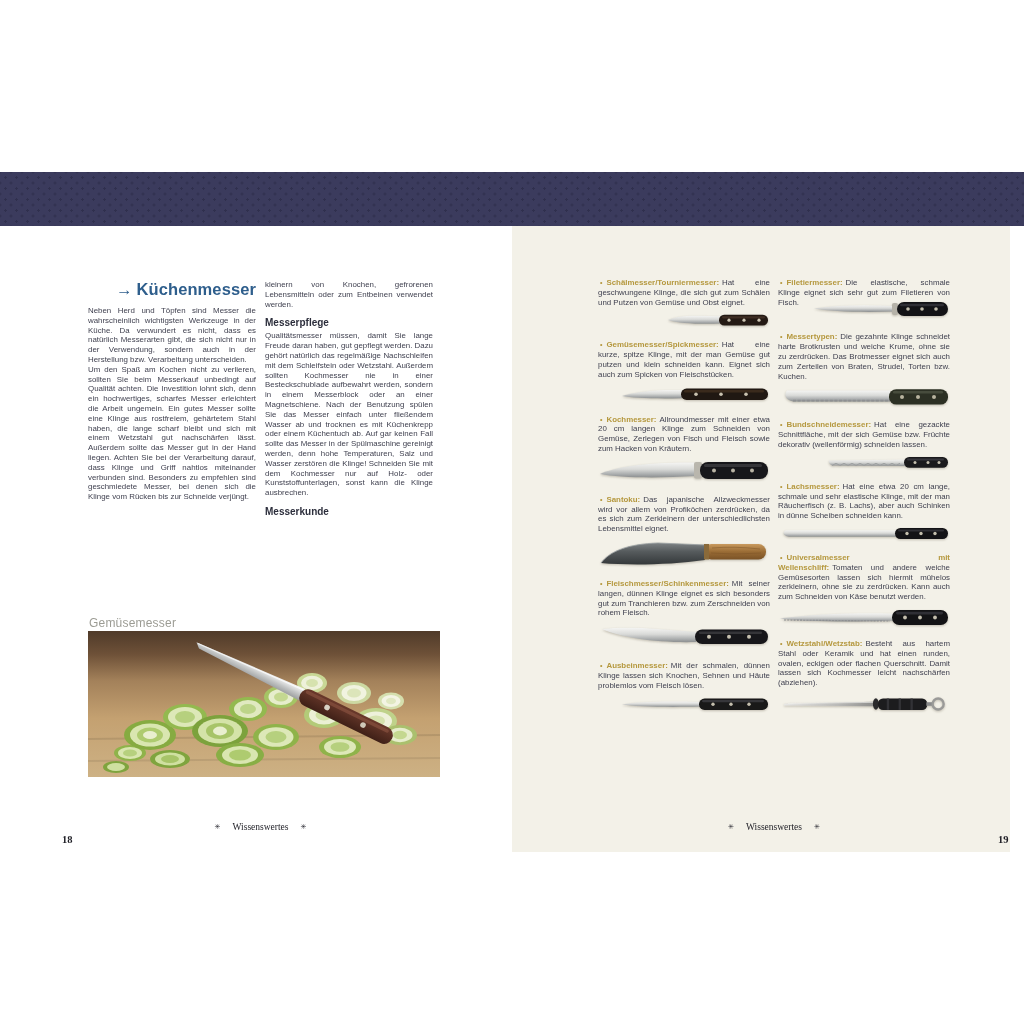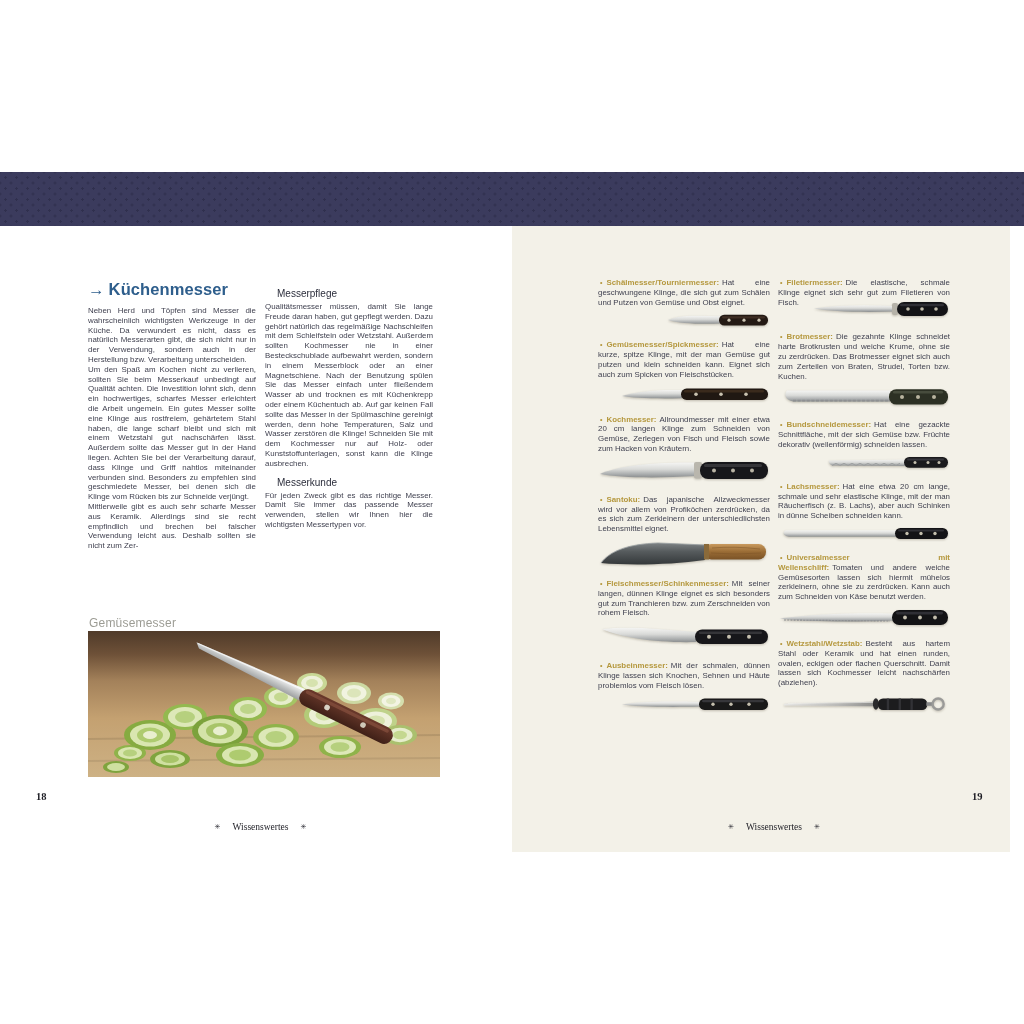--- a/index.html
+++ b/index.html
@@ -20,32 +20,32 @@
     background-position:0 0,5.5px 5.5px;
   }
   
   .page-left{position:absolute;left:0;top:226px;width:512px;height:626px;background:#ffffff;}
   .page-right{position:absolute;left:512px;top:226px;width:498px;height:626px;background:#f3f1e8;}
   
   .lp-cols{position:absolute;left:88px;top:54px;width:345px;display:flex;gap:9px;}
   .lp-col{width:168px;}
   .lp-title{
     color:#2e5e8c;font-size:16.5px;font-weight:700;letter-spacing:.1px;
-    margin:0 0 7px 0;white-space:nowrap;
+    margin:0 0 7px 0;white-space:nowrap;text-align:right;
   }
   .lp-title .arrow{margin-right:4px;font-weight:700;}
   .bodytext{
     font-size:7.9px;line-height:9.8px;color:#3e3f4e;
     text-align:justify;hyphens:auto;-webkit-hyphens:auto;
     margin:0;
   }
   .bodytext + .bodytext{margin-top:0;}
   .subhead{
-    font-size:10px;font-weight:400;color:#2c2e3c;
-    margin:8px 0 3px 12px;
+    font-size:10px;font-weight:700;color:#2c2e3c;
+    margin:8px 0 3px 0;
   }
   .photo-caption{
     position:absolute;left:89px;top:390px;
     font-size:12px;color:#9c9c94;letter-spacing:.2px;
   }
   .photo{
     position:absolute;left:88px;top:405px;width:352px;height:146px;overflow:hidden;
   }
   
   .rp-cols{position:absolute;left:86px;top:52px;width:352px;display:flex;gap:8px;}
@@ -63,23 +63,23 @@
   .pullup{margin-top:-9px;}
   
   .footer{
     position:absolute;top:594px;height:14px;
     font-family:"Liberation Serif","DejaVu Serif",serif;
     color:#23232a;font-size:9.5px;
   }
   .footer-center{display:flex;align-items:center;justify-content:center;gap:12px;}
   .orn{font-size:7px;color:#2b2b33;transform:translateY(-.5px);}
   .pagenum{
-    position:absolute;top:565px;
+    position:absolute;top:608px;
     font-family:"Liberation Serif","DejaVu Serif",serif;
-    font-weight:700;font-size:10.5px;color:#1d1d24;
+    font-weight:700;font-size:10.5px;color:#1d1d24;margin-left:26px;
   }
   .fl-left{left:88px;width:345px;}
   .fr-right{left:86px;width:352px;}
   .pn-18{left:36px;}
   .pn-19{left:460px;}
 </style>
 </head>
 <body>
 
 <svg width="0" height="0" style="position:absolute" aria-hidden="true">
@@ -113,27 +113,26 @@
 </svg>
 
 <div class="band"></div>
 
 <div class="page-left">
   <div class="lp-cols">
     <div class="lp-col">
       <h1 class="lp-title"><span class="arrow">→</span><span>Küchenmesser</span></h1>
       <p class="bodytext">Neben Herd und Töpfen sind Messer die wahrscheinlich wichtigsten Werkzeuge in der Küche. Da verwundert es nicht, dass es natürlich Messerarten gibt, die sich nicht nur in der Verwendung, sondern auch in der Herstellung bzw. Verarbeitung unterscheiden.</p>
       <p class="bodytext">Um den Spaß am Kochen nicht zu verlieren, sollten Sie beim Messerkauf unbedingt auf Qualität achten. Die Investition lohnt sich, denn ein hochwertiges, scharfes Messer erleichtert die Arbeit ungemein. Ein gutes Messer sollte eine Klinge aus rostfreiem, gehärtetem Stahl haben, die lange scharf bleibt und sich mit einem Wetzstahl gut nachschärfen lässt. Außerdem sollte das Messer gut in der Hand liegen. Achten Sie bei der Verarbeitung darauf, dass Klinge und Griff nahtlos miteinander verbunden sind. Besonders zu empfehlen sind geschmiedete Messer, bei denen sich die Klinge vom Rücken bis zur Schneide verjüngt.</p>
-      <p class="bodytext">Mittlerweile gibt es auch sehr scharfe Messer aus Keramik. Allerdings sind sie recht empfindlich und brechen bei falscher Verwendung leicht aus. Deshalb sollten sie nicht zum Zer-</p>
     </div>
     <div class="lp-col">
+      <p class="bodytext">kleinern von Knochen, gefrorenen Lebensmitteln oder zum Entbeinen verwendet werden.</p>
       <h2 class="subhead">Messerpflege</h2>
       <p class="bodytext">Qualitätsmesser müssen, damit Sie lange Freude daran haben, gut gepflegt werden. Dazu gehört natürlich das regelmäßige Nachschleifen mit dem Schleifstein oder Wetzstahl. Außerdem sollten Kochmesser nie in einer Besteckschublade aufbewahrt werden, sondern in einem Messerblock oder an einer Magnetschiene. Nach der Benutzung spülen Sie das Messer einfach unter fließendem Wasser ab und trocknen es mit Küchenkrepp oder einem Küchentuch ab. Auf gar keinen Fall sollte das Messer in der Spülmaschine gereinigt werden, denn hohe Temperaturen, Salz und Wasser zerstören die Klinge! Schneiden Sie mit dem Kochmesser nur auf Holz- oder Kunststoffunterlagen, sonst kann die Klinge ausbrechen.</p>
       <h2 class="subhead">Messerkunde</h2>
-      <p class="bodytext">Für jeden Zweck gibt es das richtige Messer. Damit Sie immer das passende Messer verwenden, stellen wir Ihnen hier die wichtigsten Messertypen vor.</p>
     </div>
   </div>
 
   <div class="photo-caption">Gemüsemesser</div>
 
   <div class="photo">
     <svg viewBox="0 0 352 146" width="352" height="146">
       <defs>
         <linearGradient id="pBg" x1="0" y1="0" x2="0" y2="1">
           <stop offset="0" stop-color="#4f3a29"></stop>
@@ -362,21 +361,21 @@
             <rect x="85" y="4" width="51" height="14" rx="7" fill="#131316"></rect>
             <rect x="88" y="5.8" width="44" height="2.4" rx="1.2" fill="#333338" opacity=".9"></rect>
             <circle cx="96" cy="11" r="1.8" fill="#c4bfae"></circle>
               <circle cx="110" cy="11" r="1.8" fill="#c4bfae"></circle>
               <circle cx="124" cy="11" r="1.8" fill="#c4bfae"></circle>
           </svg>
         </div>
       </div>
 
       <div class="entry">
-        <p class="etext"><span class="bullet">•</span><span class="term">Brotmesser:</span><span>Die gezahnte Klinge schneidet harte Brotkrusten und weiche Krume, ohne sie zu zerdrücken. Das Brotmesser eignet sich auch zum Zerteilen von Braten, Strudel, Torten bzw. Kuchen.</span></p>
+        <p class="etext"><span class="bullet">•</span><span class="term">Messertypen:</span><span>Die gezahnte Klinge schneidet harte Brotkrusten und weiche Krume, ohne sie zu zerdrücken. Das Brotmesser eignet sich auch zum Zerteilen von Braten, Strudel, Torten bzw. Kuchen.</span></p>
         <div class="kimg">
           <svg viewBox="0 0 172 22" width="172" height="22">
             <path d="M9,4.5 L112,4.5 L112,15.5 L15,15.5 C8.5,14.5 5,9 9,4.5 Z" fill="url(#gBlade)"></path>
             <line x1="15" y1="14.6" x2="112" y2="14.6" stroke="#8e9092" stroke-width="1.6" stroke-dasharray="3,1.6"></line>
             <rect x="111" y="3.2" width="59" height="15.4" rx="7.4" fill="#2c3024"></rect>
             <rect x="115" y="5" width="50" height="2.6" rx="1.3" fill="#4a5040" opacity=".9"></rect>
             <circle cx="124" cy="11" r="2" fill="#b9b4a0"></circle>
               <circle cx="140" cy="11" r="2" fill="#b9b4a0"></circle>
               <circle cx="156" cy="11" r="2" fill="#b9b4a0"></circle>
           </svg>

